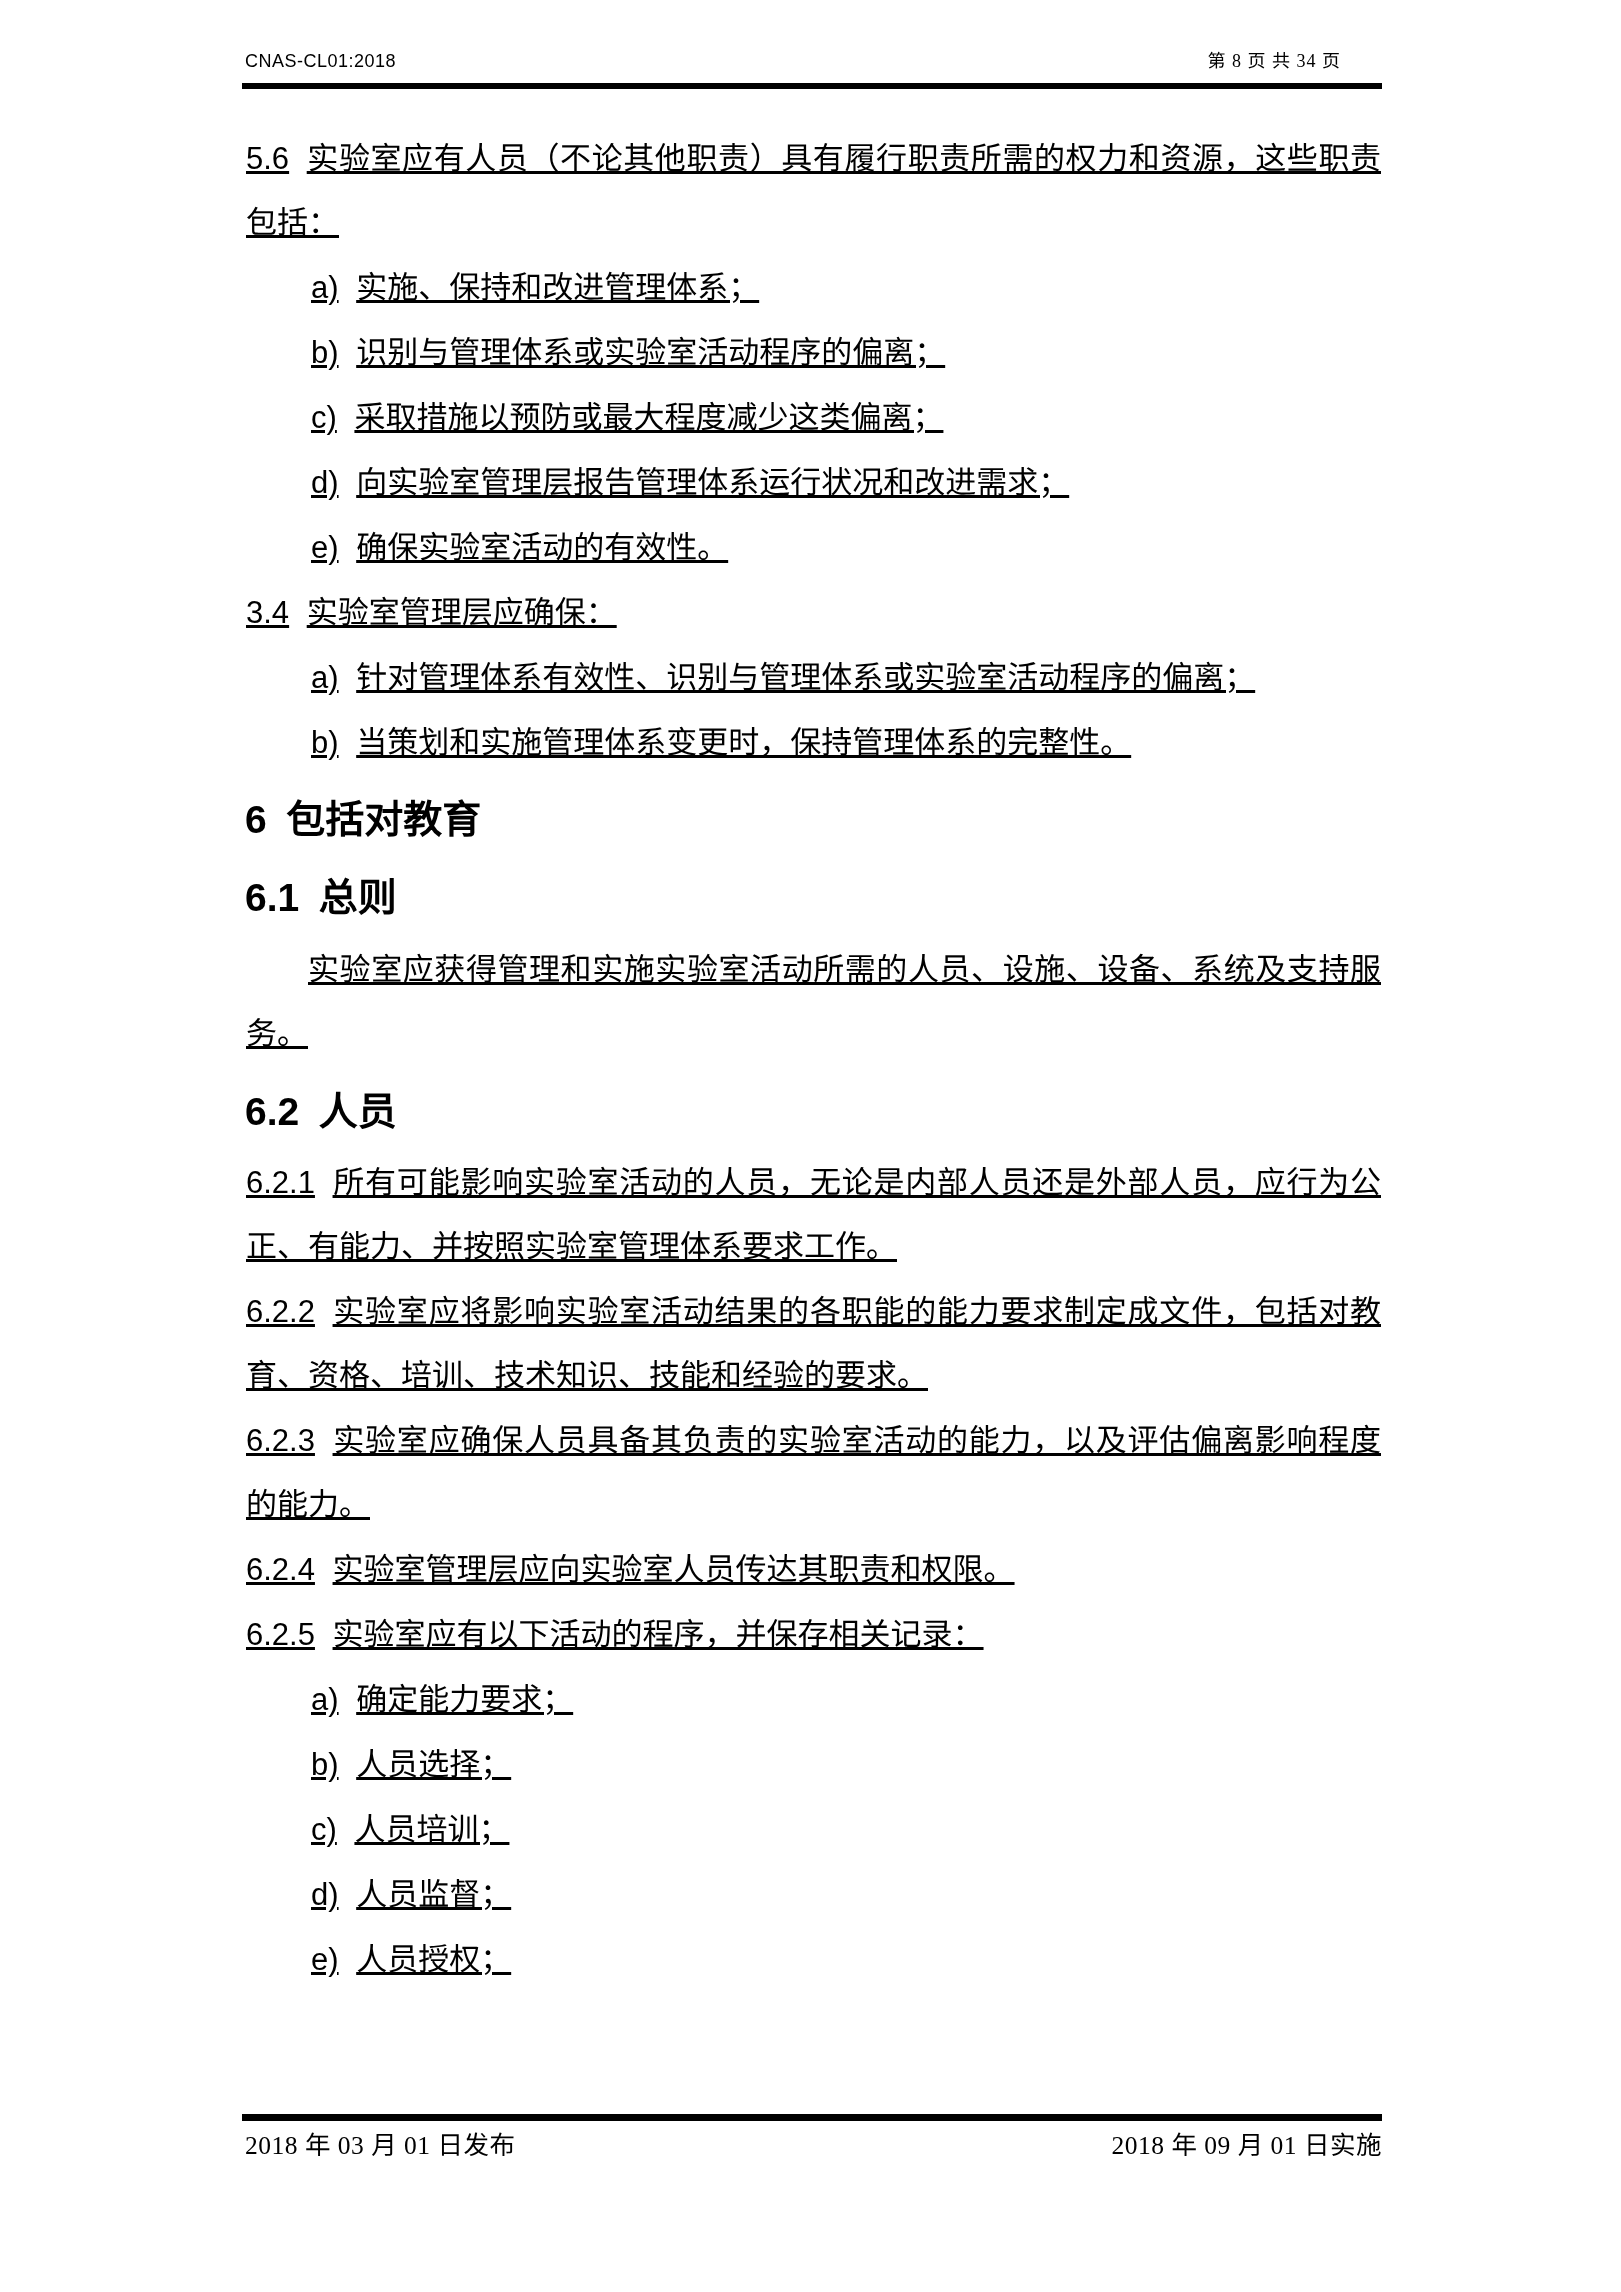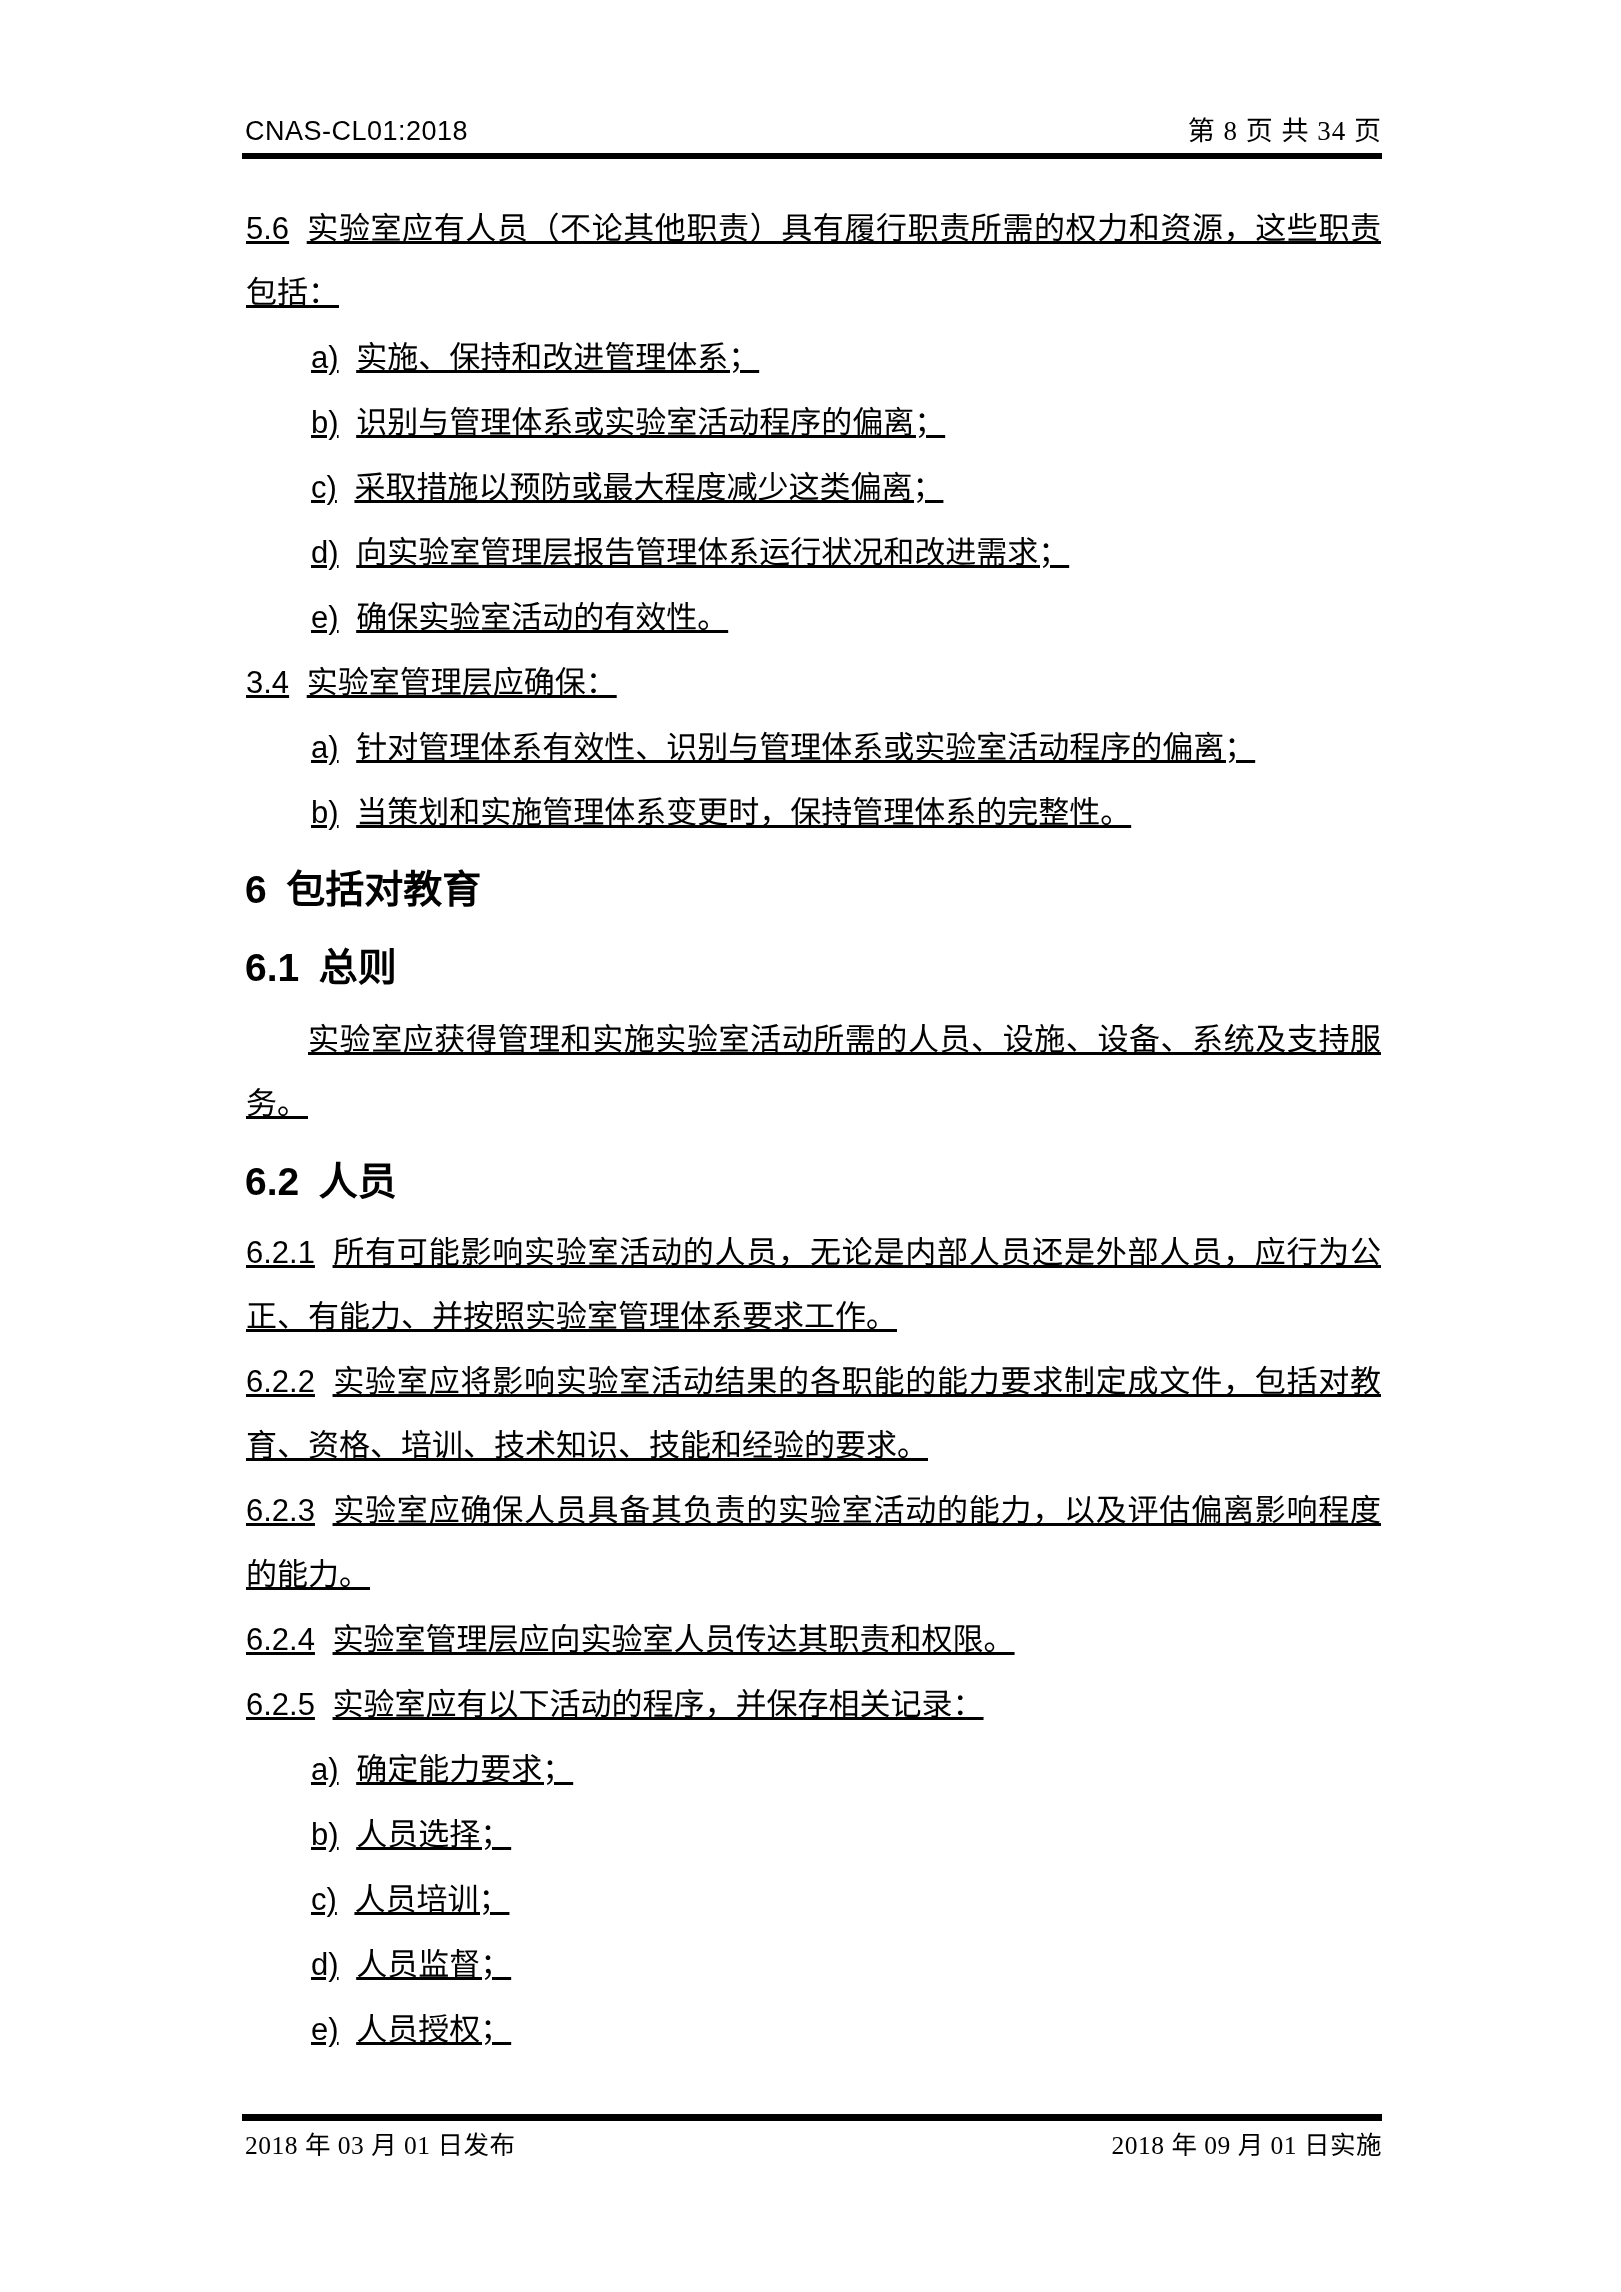--- a/index.html
+++ b/index.html
@@ -15,29 +15,30 @@
     color: #000000;
     font-family: "Liberation Serif", serif;
     overflow: hidden;
   }
   
   .header-row {
     display: flex;
     justify-content: space-between;
     align-items: flex-end;
     margin: 0 239px 0 245px;
-    padding-top: 116px;
-    font-size: 27px;
+    padding-top: 46px;
+    font-size: 18px;
     line-height: 31px;
   }
   .doc-code {
     font-family: "Liberation Sans", sans-serif;
     letter-spacing: 0.5px;
   }
   .page-label {
+    margin-right: 41px;
     letter-spacing: 1px;
   }
   .rule {
     margin-left: 242px;
     margin-right: 239px;
     height: 5.9px;
     background: #000000;
   }
   .header-rule { margin-top: 5.9px; }
   

